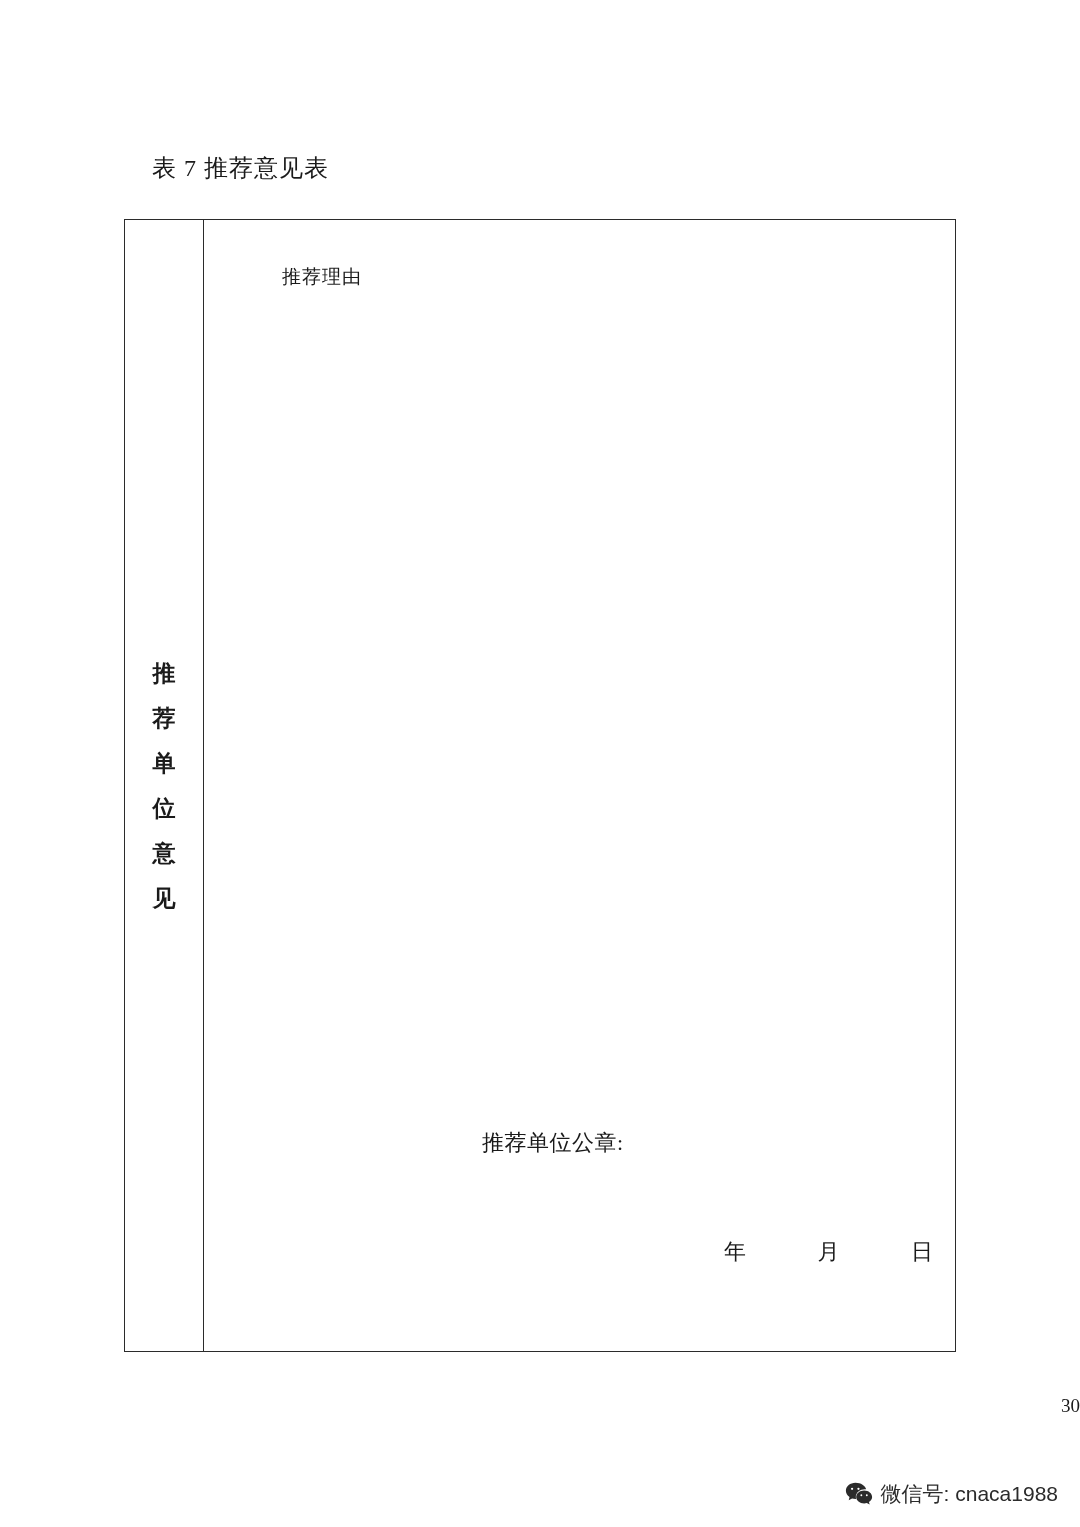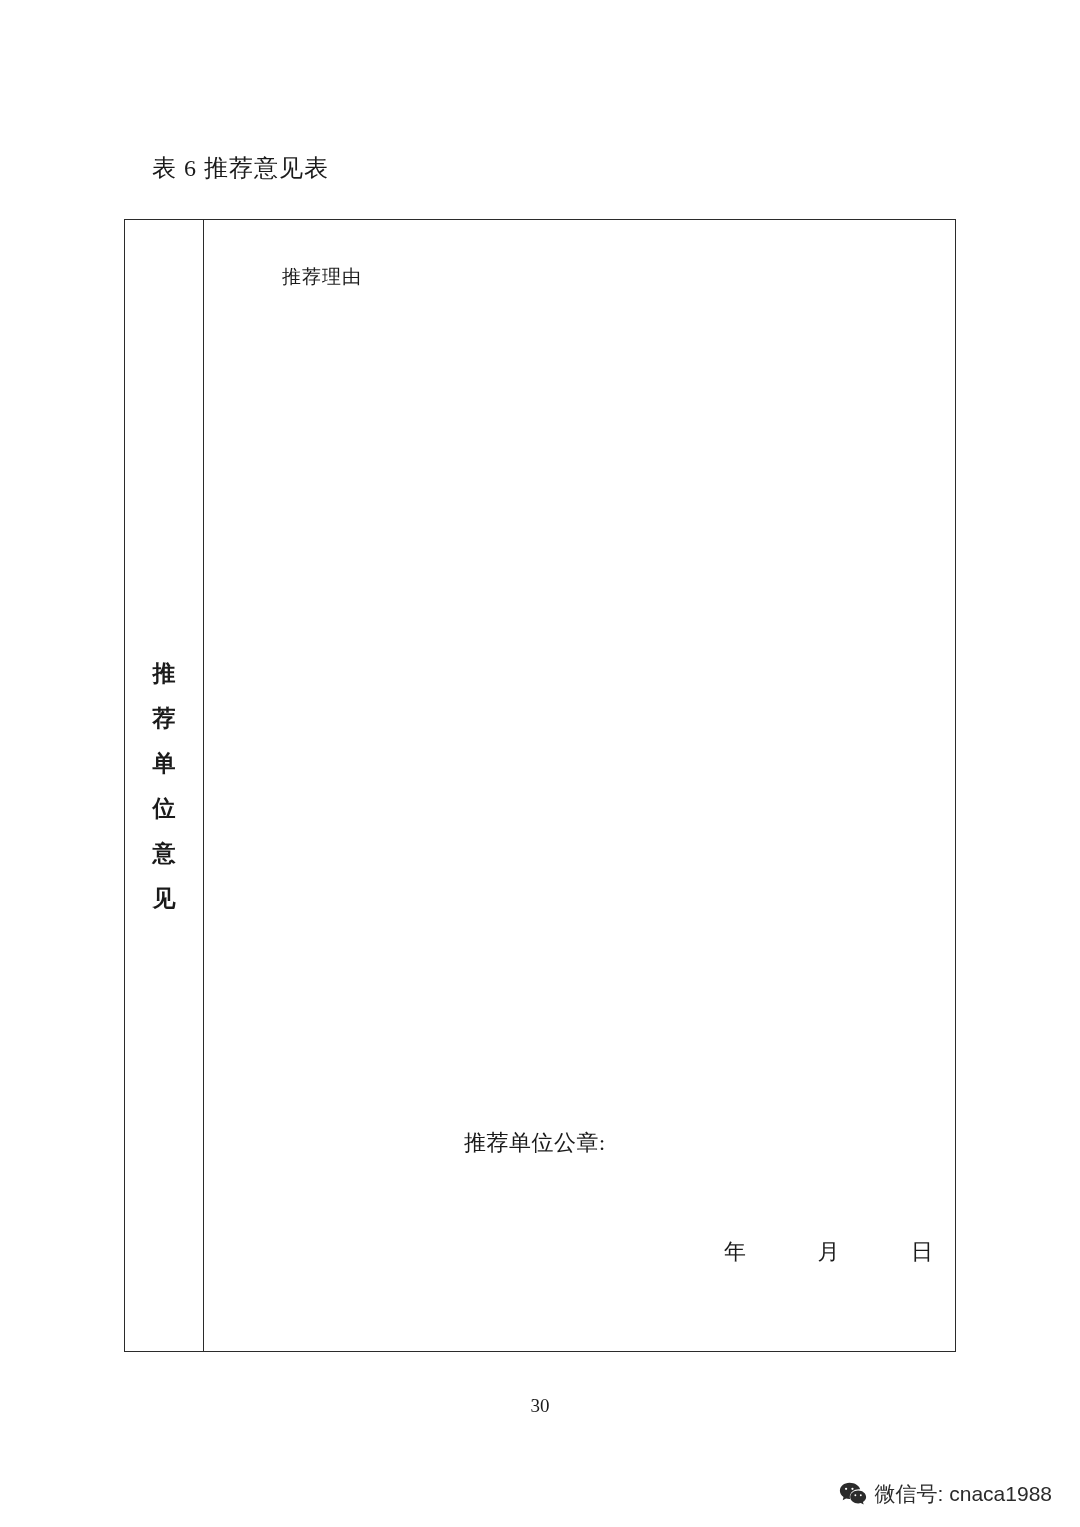--- a/index.html
+++ b/index.html
@@ -81,49 +81,49 @@
     letter-spacing: 1px;
   }
 
   .sig-line {
     position: absolute;
     font-size: 22px;
     letter-spacing: 0.5px;
     white-space: nowrap;
   }
   .sig-1 { left: 240px; top: 848px; }
-  .sig-2 { left: 260px; top: 908px; }
+  .sig-2 { left: 278px; top: 908px; }
 
   .date-row {
     position: absolute;
     left: 520px;
     top: 1017px;
     font-size: 22px;
     white-space: nowrap;
   }
   .date-row .d-unit {
     display: inline-block;
     min-width: 88px;
   }
   .date-row .d-unit:last-child { min-width: 0; }
 
   
   .page-number {
     position: absolute;
     left: 0;
     right: 0;
     top: 1395px;
-    text-align: center;
+    text-align: right;
     font-size: 19px;
   }
 
   
   .wechat-footer {
     position: absolute;
-    right: 28px;
+    right: 22px;
     bottom: 18px;
     display: flex;
     align-items: center;
     gap: 7px;
     font-family: "Liberation Sans", sans-serif;
     font-size: 21px;
     color: #2b2b2b;
     white-space: nowrap;
   }
   .wechat-icon {
@@ -132,21 +132,21 @@
     display: inline-block;
     position: relative;
   }
   .wechat-icon svg { display: block; }
 </style>
 </head>
 <body>
 
 <div class="page">
 
-  <div class="doc-title">表 6  推荐意见表</div>
+  <div class="doc-title">表 7  推荐意见表</div>
 
   <div class="form-table">
 
     <div class="col-label">
       <div class="vertical-label">
         <span>推</span>
         <span>荐</span>
         <span>单</span>
         <span>位</span>
         <span>意</span>

